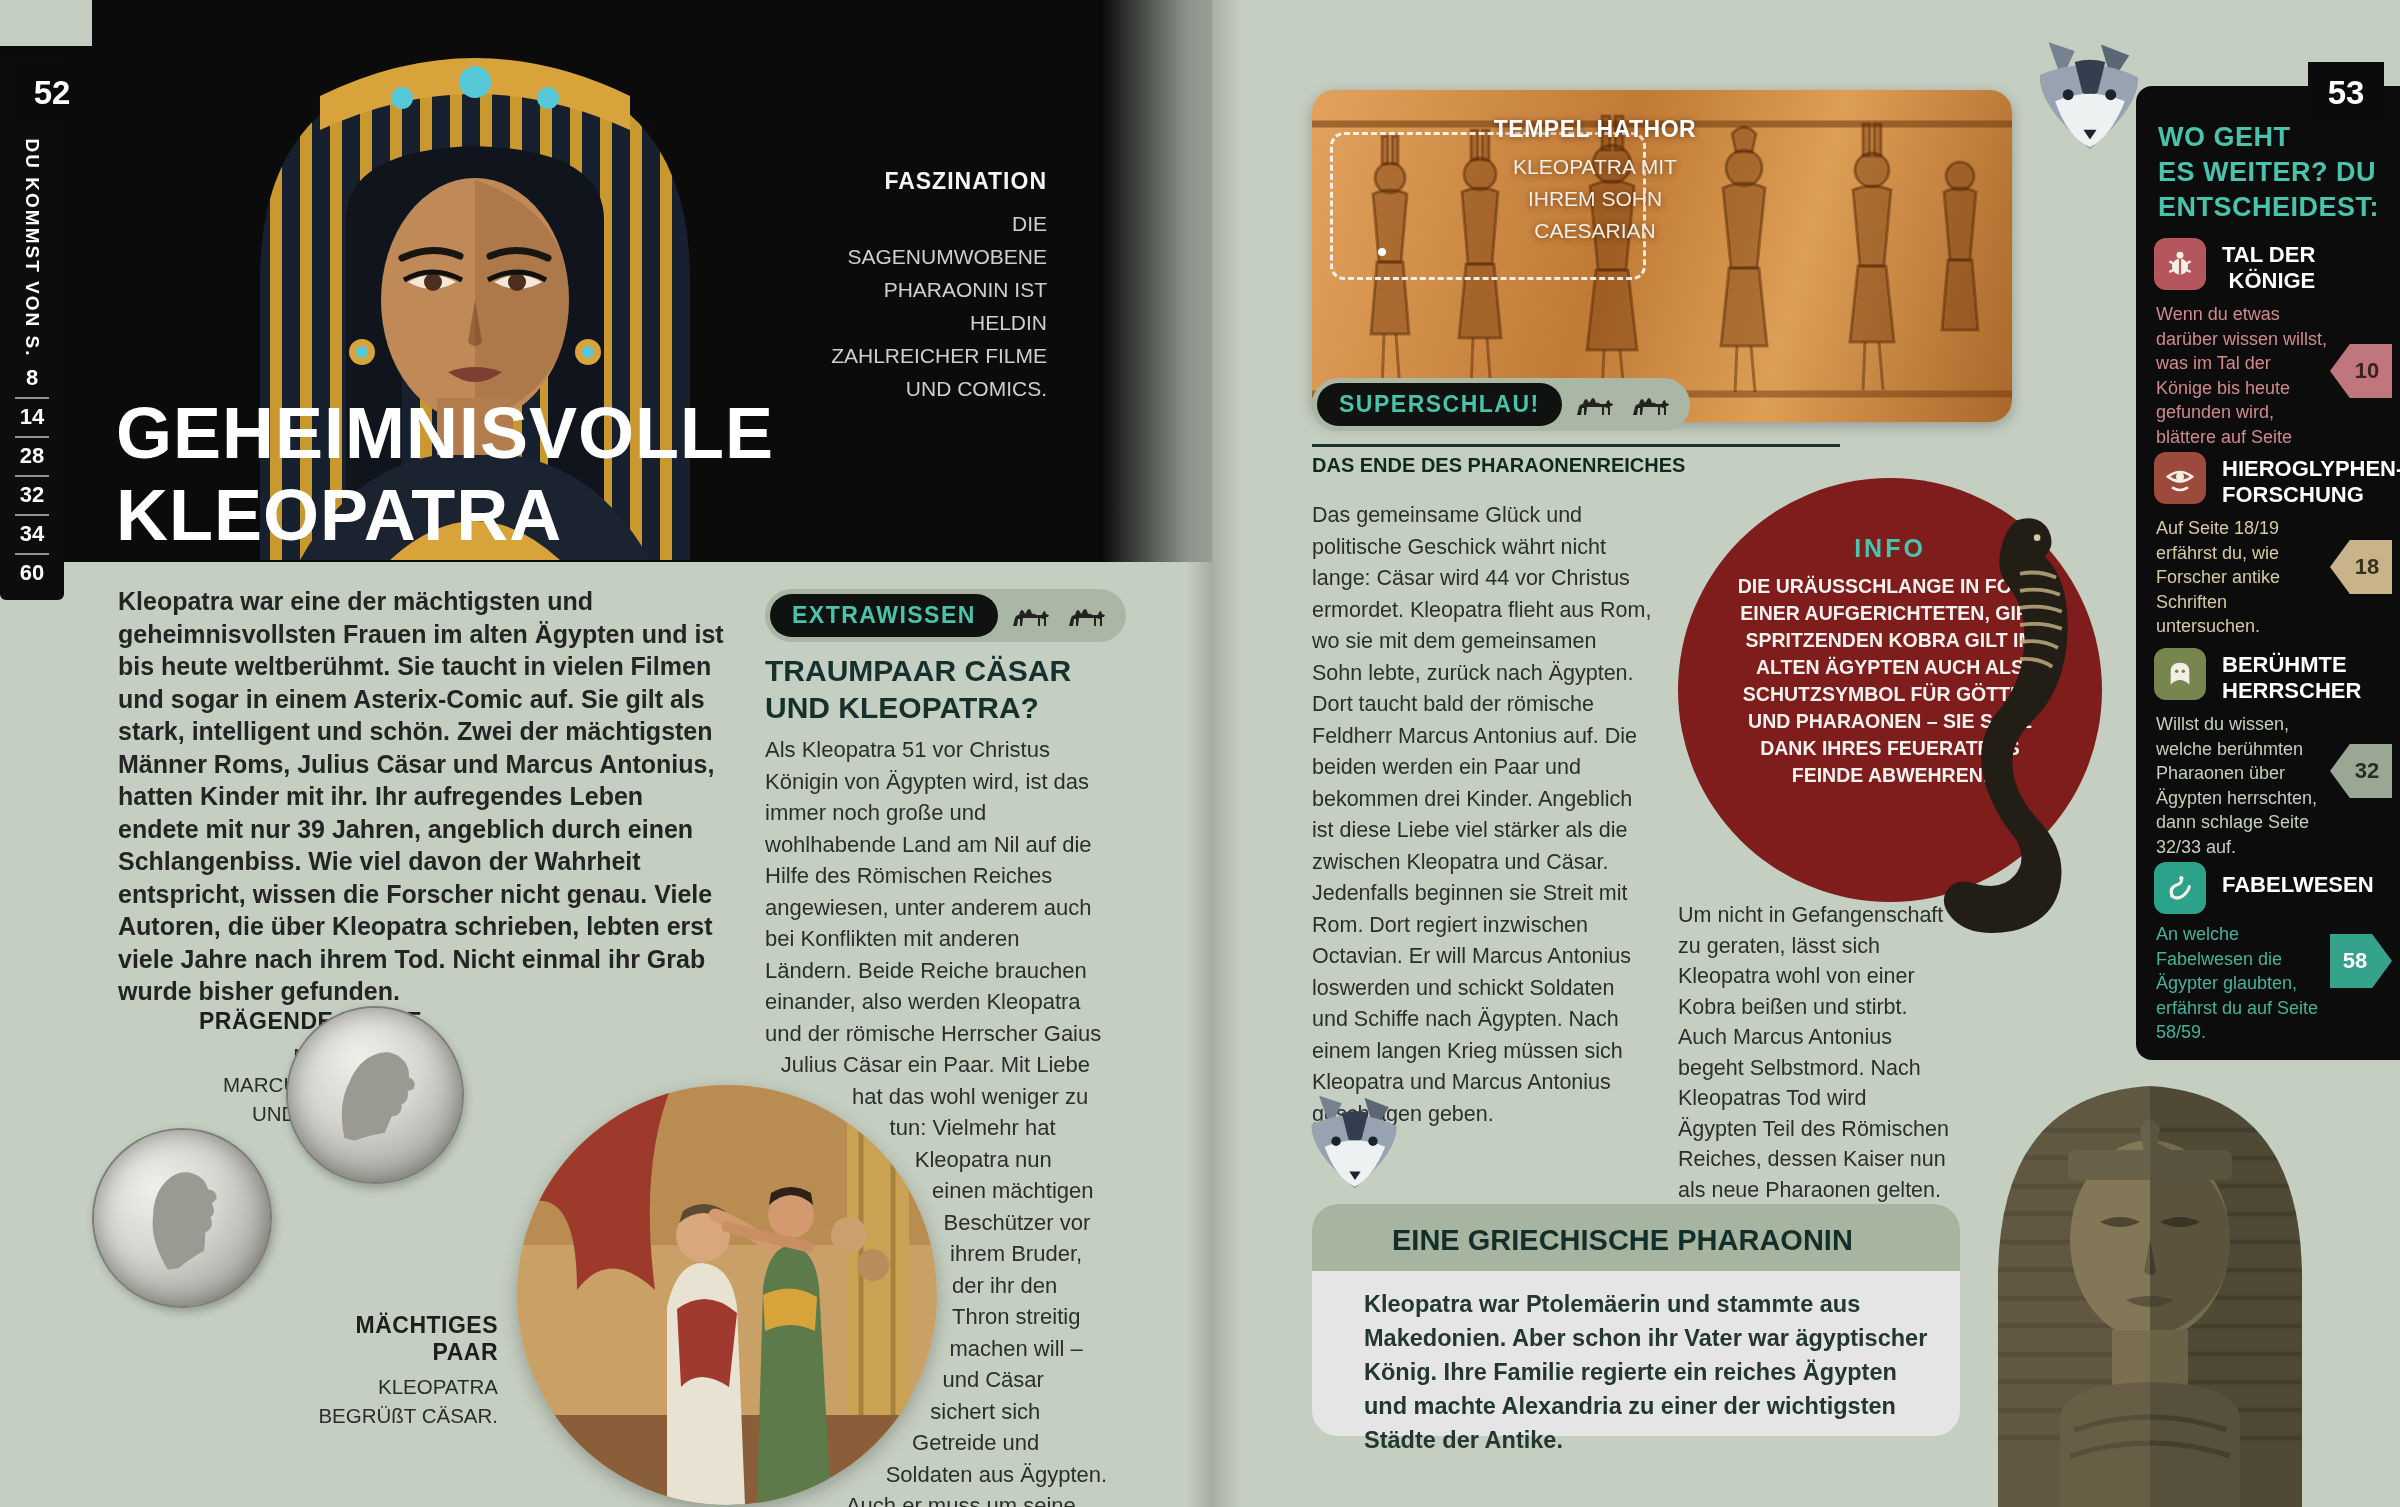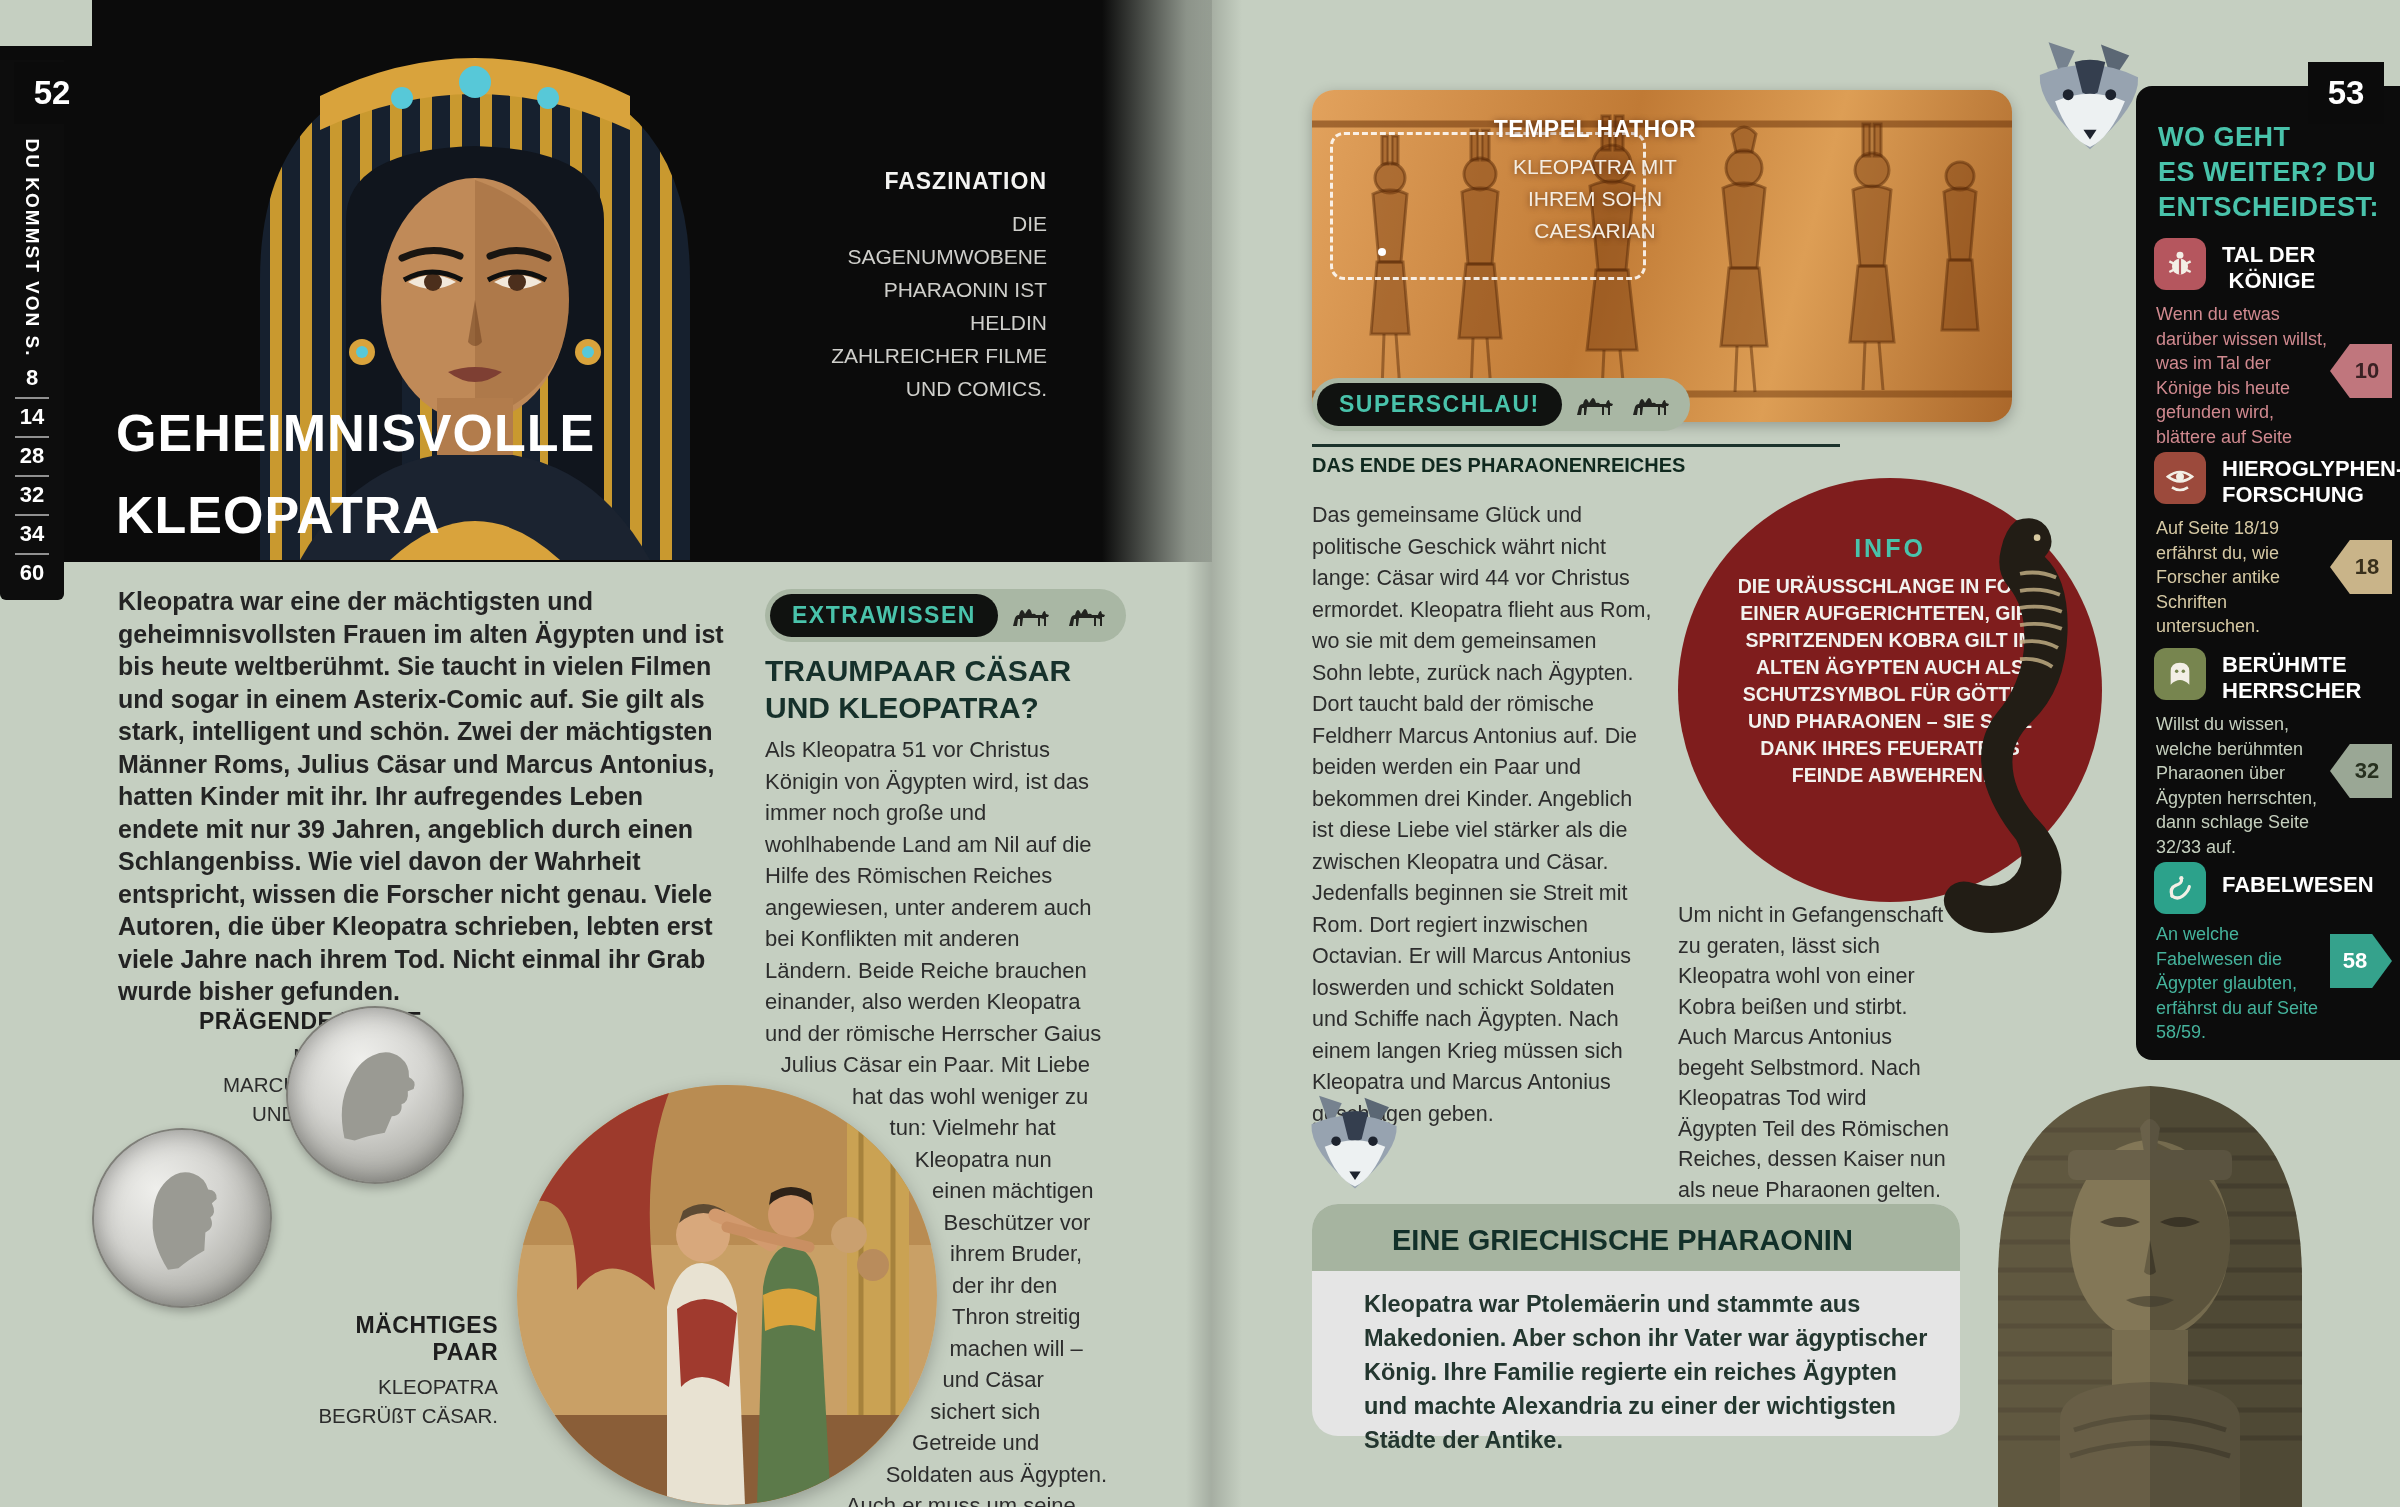--- a/index.html
+++ b/index.html
@@ -32,21 +32,21 @@
 
   
   #portrait{left:150px;top:0;width:650px;height:560px;}
 
   
   #faszination{left:825px;top:168px;width:222px;text-align:right;z-index:2;}
   #faszination .fz-title{color:#f4f4f2;font-size:23px;font-weight:800;letter-spacing:1px;margin-bottom:12px;}
   #faszination .fz-line{color:#cfcfcb;font-size:21px;line-height:33px;}
 
   
-  #big-title{left:116px;top:392px;color:#fff;font-weight:800;font-size:52px;line-height:82px;
+  #big-title{left:116px;top:392px;color:#fff;font-weight:800;font-size:72px;line-height:82px;
     letter-spacing:1px;z-index:2;white-space:nowrap;}
 
   
   #intro{left:118px;top:585px;width:612px;font-size:25px;font-weight:700;line-height:32.5px;color:#242424;}
 
   
   .caption{text-align:right;}
   .cap-title{font-size:23px;font-weight:800;letter-spacing:.5px;color:#1e1e1e;margin-bottom:6px;}
   .cap-line{font-size:20.5px;line-height:29px;color:#2c2c2c;}
   #coins-caption{left:110px;top:1008px;width:312px;}

